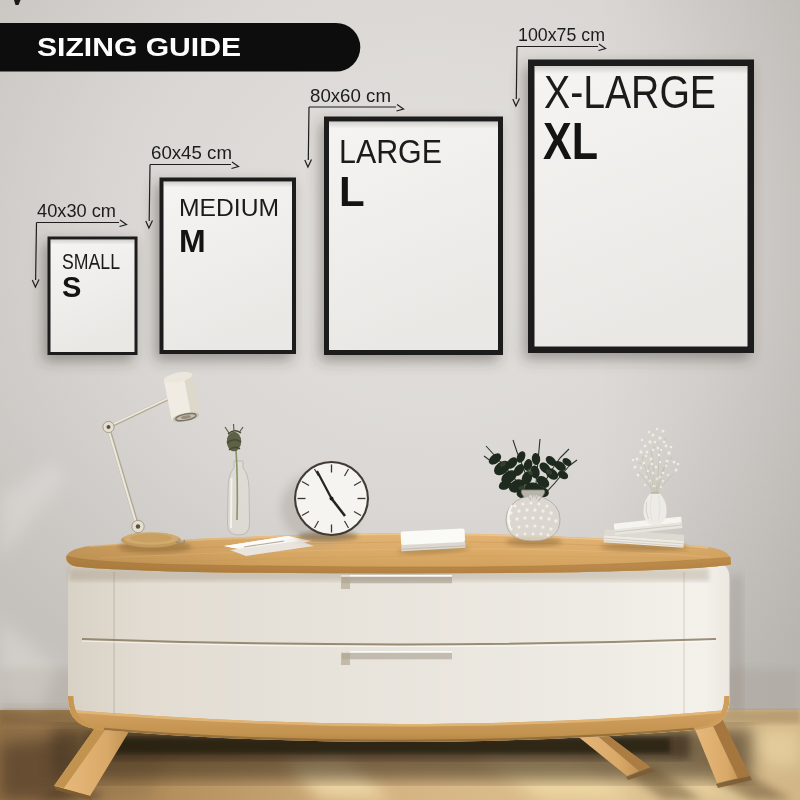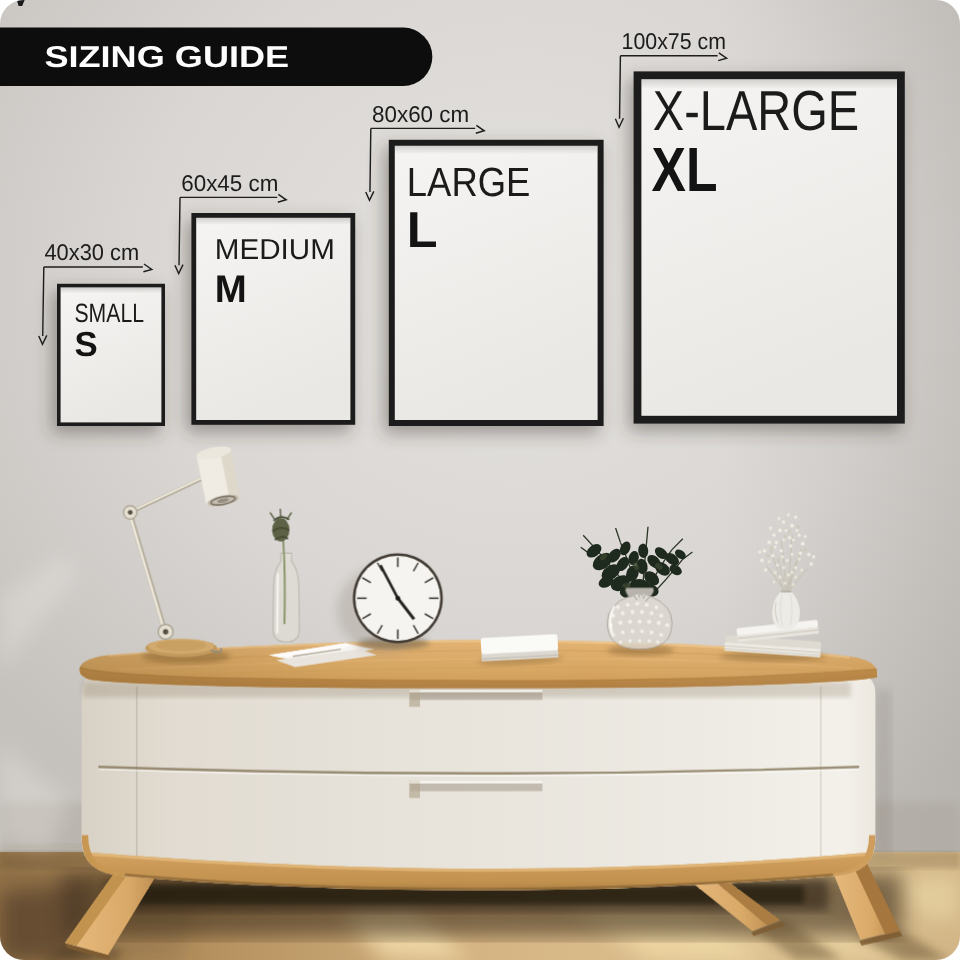--- a/index.html
+++ b/index.html
@@ -1,17 +1,17 @@
 <!DOCTYPE html>
 <html><head>
 <meta charset="utf-8">
 <style>
 html,body{margin:0;padding:0;}
 *{font-family:"Liberation Sans", sans-serif;}
-#scene{width:800px;height:800px;position:relative;overflow:hidden;border-radius:20px;}
+#scene{width:800px;height:800px;position:relative;overflow:hidden;}
 </style>
 </head>
 <body>
 <div id="scene">
 <svg width="800" height="800" viewBox="0 0 800 800" xmlns="http://www.w3.org/2000/svg">
 <defs>
   <radialGradient id="wallGlow" cx="0.54" cy="0.33" r="0.72">
     <stop offset="0" stop-color="#e4e2df"></stop>
     <stop offset="0.55" stop-color="#d9d6d3"></stop>
     <stop offset="1" stop-color="#c5c2be"></stop>

